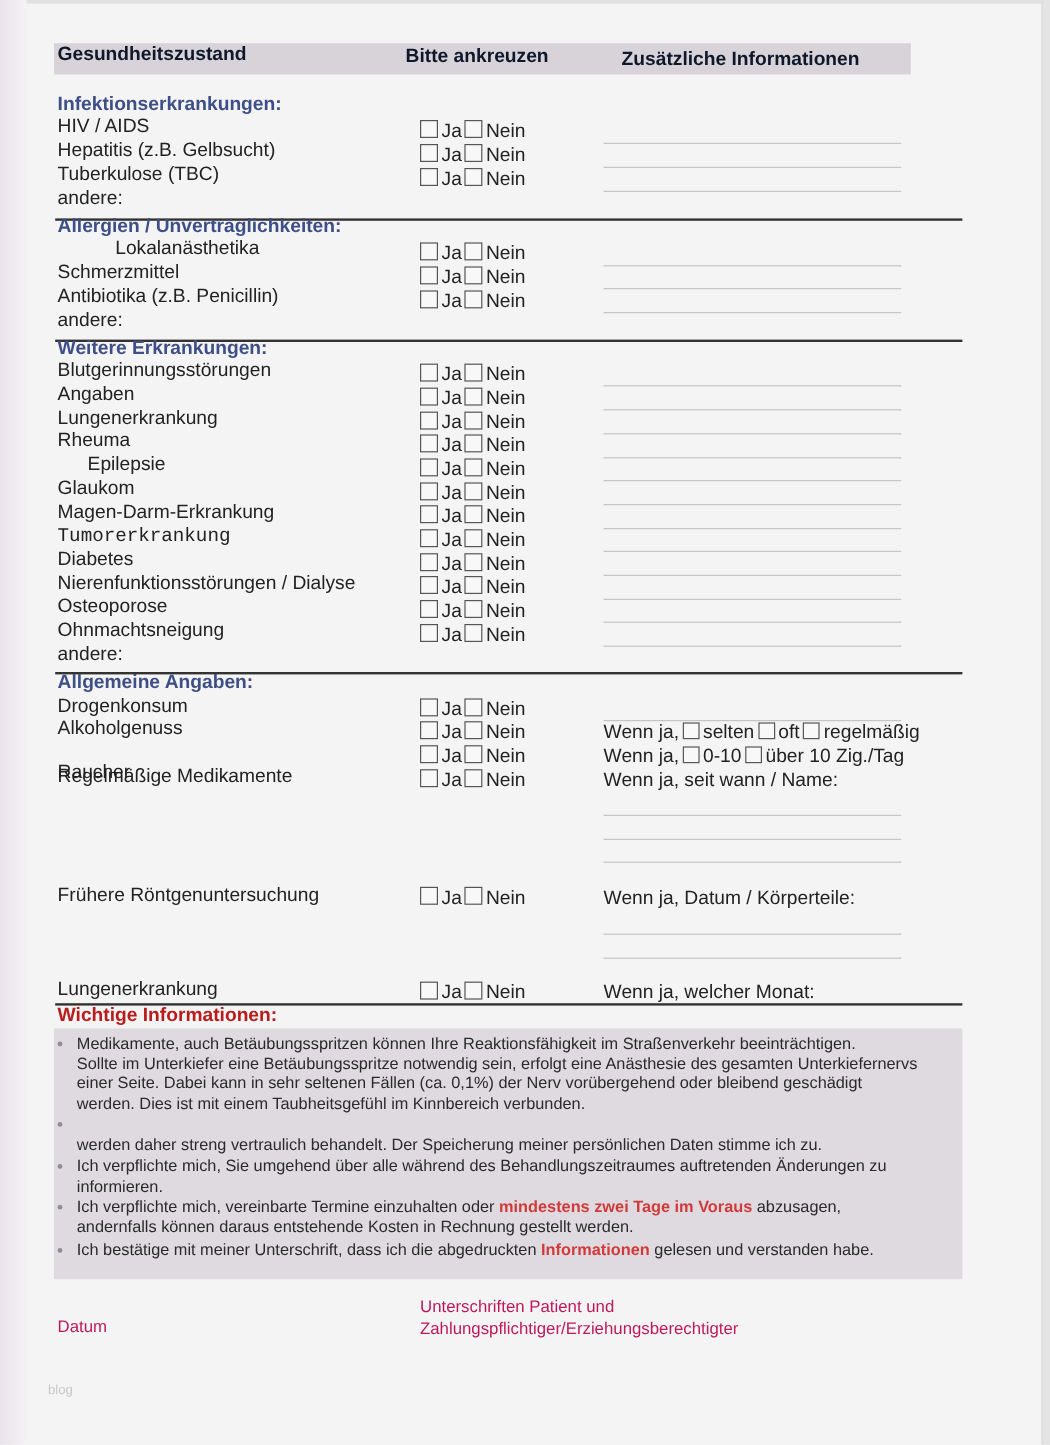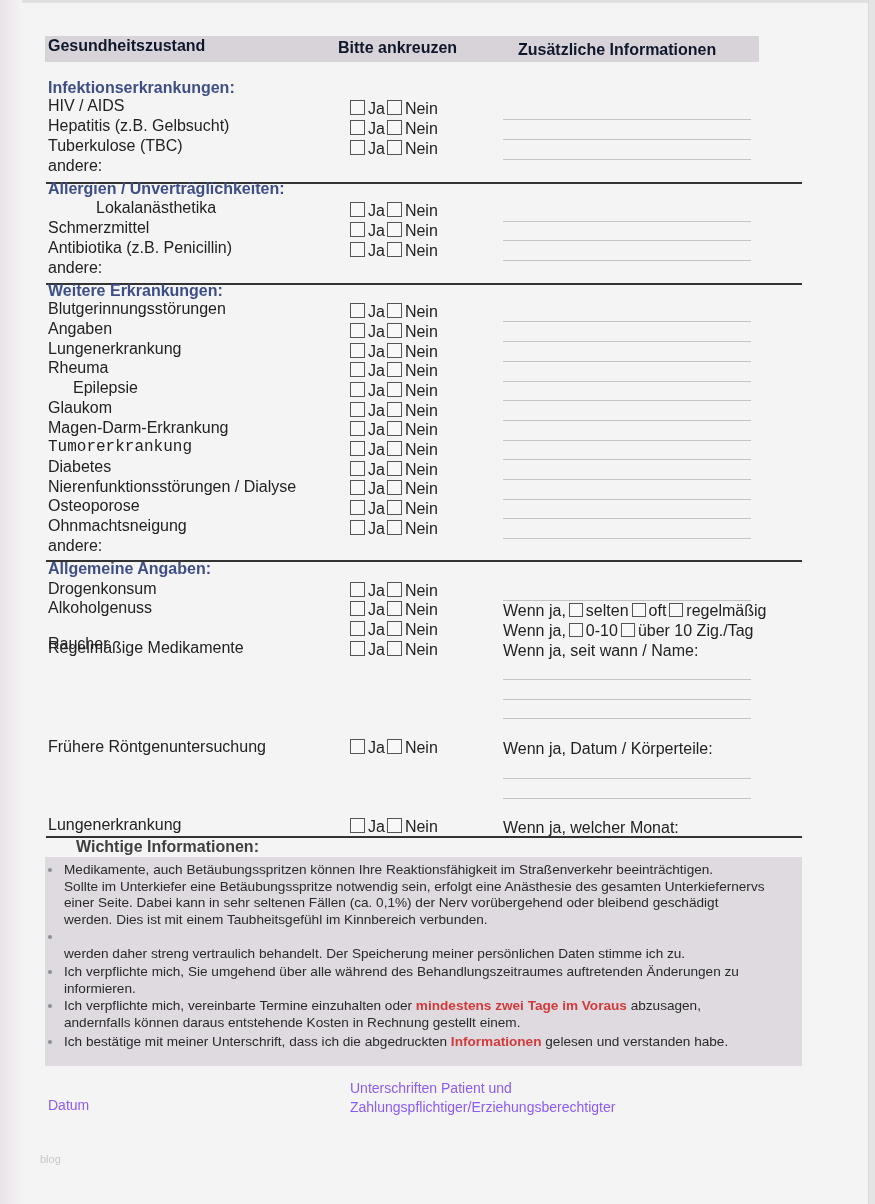--- a/index.html
+++ b/index.html
@@ -11,27 +11,27 @@
   .hdr{position:absolute;font-weight:bold;color:#0f172a;font-size:16px;}
   .sec-title{position:absolute;left:48px;font-weight:bold;color:#3d4f86;font-size:16px;}
   .rowlabel{position:absolute;left:48px;font-size:16px;color:#222;}
   .check{position:absolute;font-size:16px;color:#222;white-space:nowrap;}
   .box{display:inline-block;width:13px;height:13px;border:1px solid #555;background:#f8f8f8;vertical-align:-1px;margin-right:3px;}
   .box.nein{margin-left:2px;}
   .line{position:absolute;left:503px;width:248px;height:1px;background:#c4c4c4;}
   .rule{position:absolute;left:46px;width:756px;height:2px;background:#333;}
   .info-text{position:absolute;left:503px;font-size:16px;color:#222;white-space:nowrap;}
   .inline-box{display:inline-block;width:12px;height:12px;border:1px solid #555;background:#f8f8f8;vertical-align:-1px;margin:0 3px;}
-  .important-title{position:absolute;left:48px;top:838px;font-weight:bold;color:#404040;font-size:16px;margin-left:28px;}
+  .important-title{position:absolute;left:48px;top:838px;font-weight:bold;color:#b91c1c;font-size:16px;}
   .important-box{position:absolute;left:45px;top:857px;width:757px;height:209px;background:#dedadf;}
   .bullet{position:absolute;left:48px;font-size:13.6px;line-height:16.5px;color:#2a2a2a;}
   .bullet .dot{position:absolute;left:0;top:6px;width:4px;height:4px;border-radius:50%;background:#8a8f9a;}
   .bullet .txt{margin-left:16px;display:block;width:740px;}
   .red{color:#d23a3a;font-weight:bold;}
-  .footer-text{position:absolute;font-size:14px;color:#8b5cf6;}
+  .footer-text{position:absolute;font-size:14px;color:#be185d;}
   .watermark{position:absolute;left:40px;top:1153px;font-size:11px;color:#c8c8c8;}
 </style>
 </head>
 <body>
 
 <div class="top-edge"></div>
 <div class="page-left-shadow"></div>
 <div class="page-right-edge"></div>
 
 <div class="header-bar"></div>
@@ -165,21 +165,21 @@
   <span class="dot"></span>
   <span class="txt">
     <span>Ich verpflichte mich, Sie umgehend über alle während des Behandlungszeitraumes auftretenden Änderungen zu</span><br>
     <span>informieren.</span>
   </span>
 </div>
 <div class="bullet" style="top:998px;">
   <span class="dot"></span>
   <span class="txt">
     <span>Ich verpflichte mich, vereinbarte Termine einzuhalten oder </span><span class="red">mindestens zwei Tage im Voraus</span><span> abzusagen,</span><br>
-    <span>andernfalls können daraus entstehende Kosten in Rechnung gestellt einem.</span>
+    <span>andernfalls können daraus entstehende Kosten in Rechnung gestellt werden.</span>
   </span>
 </div>
 <div class="bullet" style="top:1034px;">
   <span class="dot"></span>
   <span class="txt">
     <span>Ich bestätige mit meiner Unterschrift, dass ich die abgedruckten </span><span class="red">Informationen</span><span> gelesen und verstanden habe.</span>
   </span>
 </div>
 
 <div class="footer-text" style="left:48px;top:1097px;">Datum</div>

